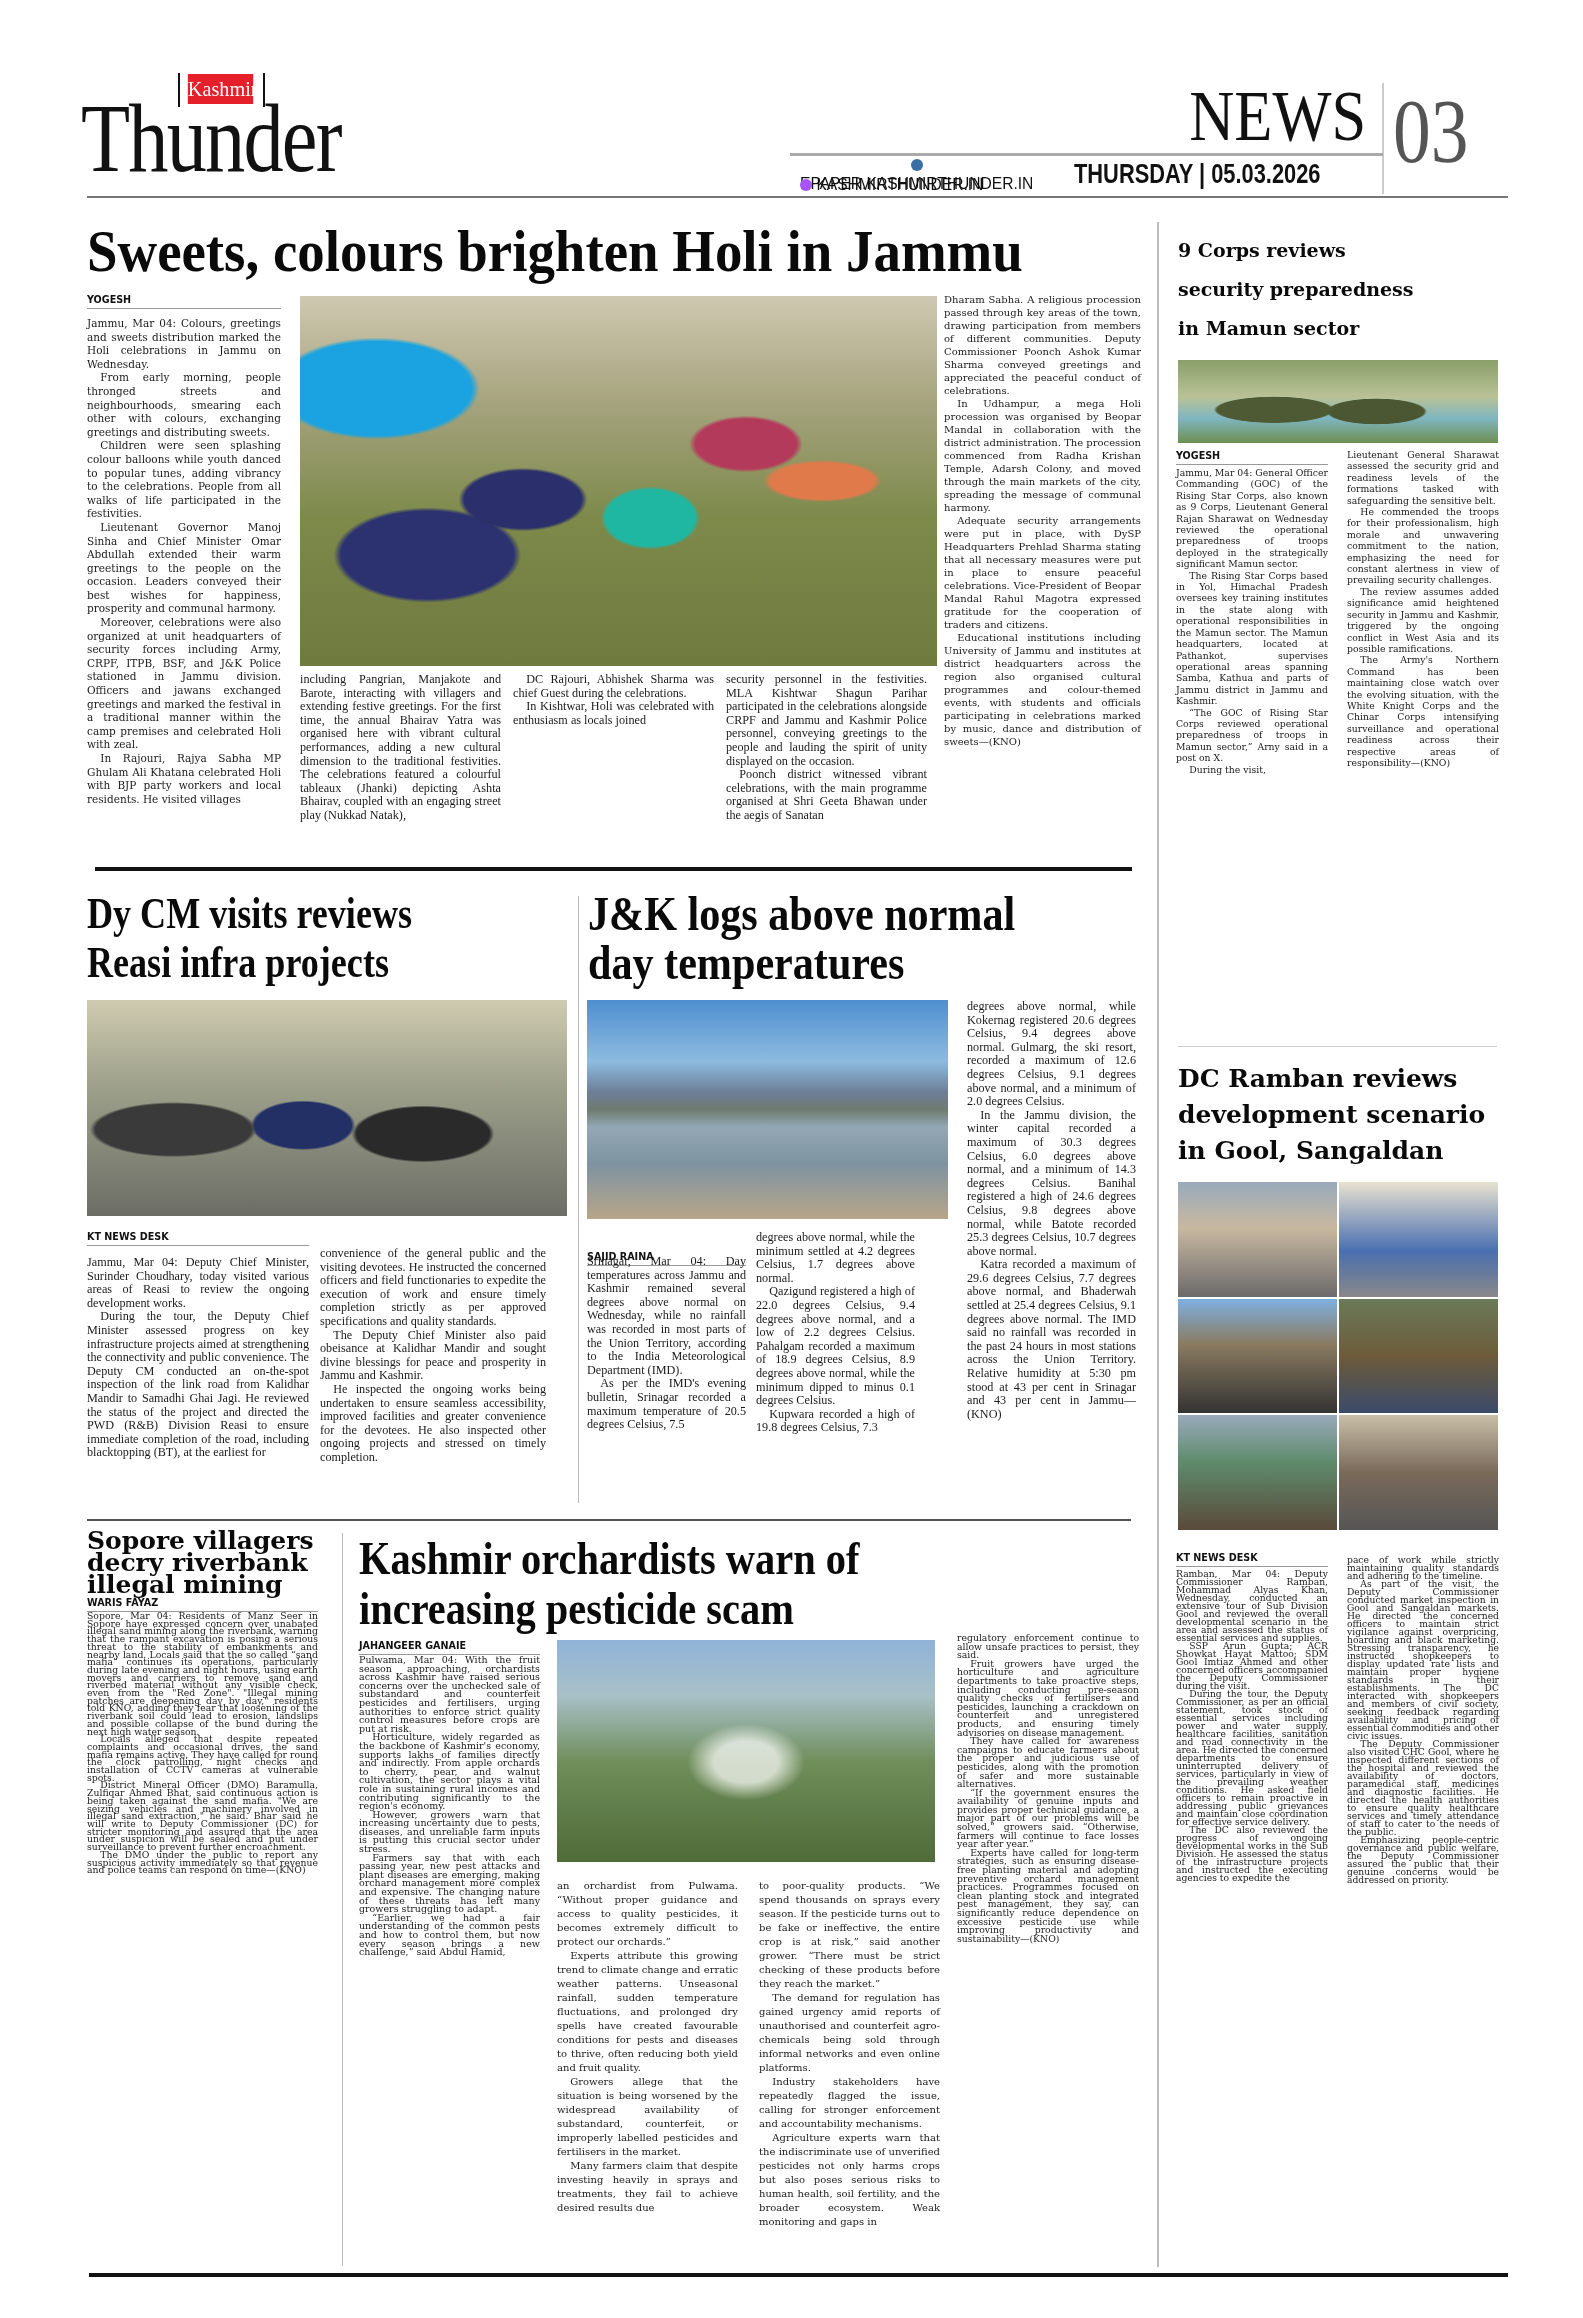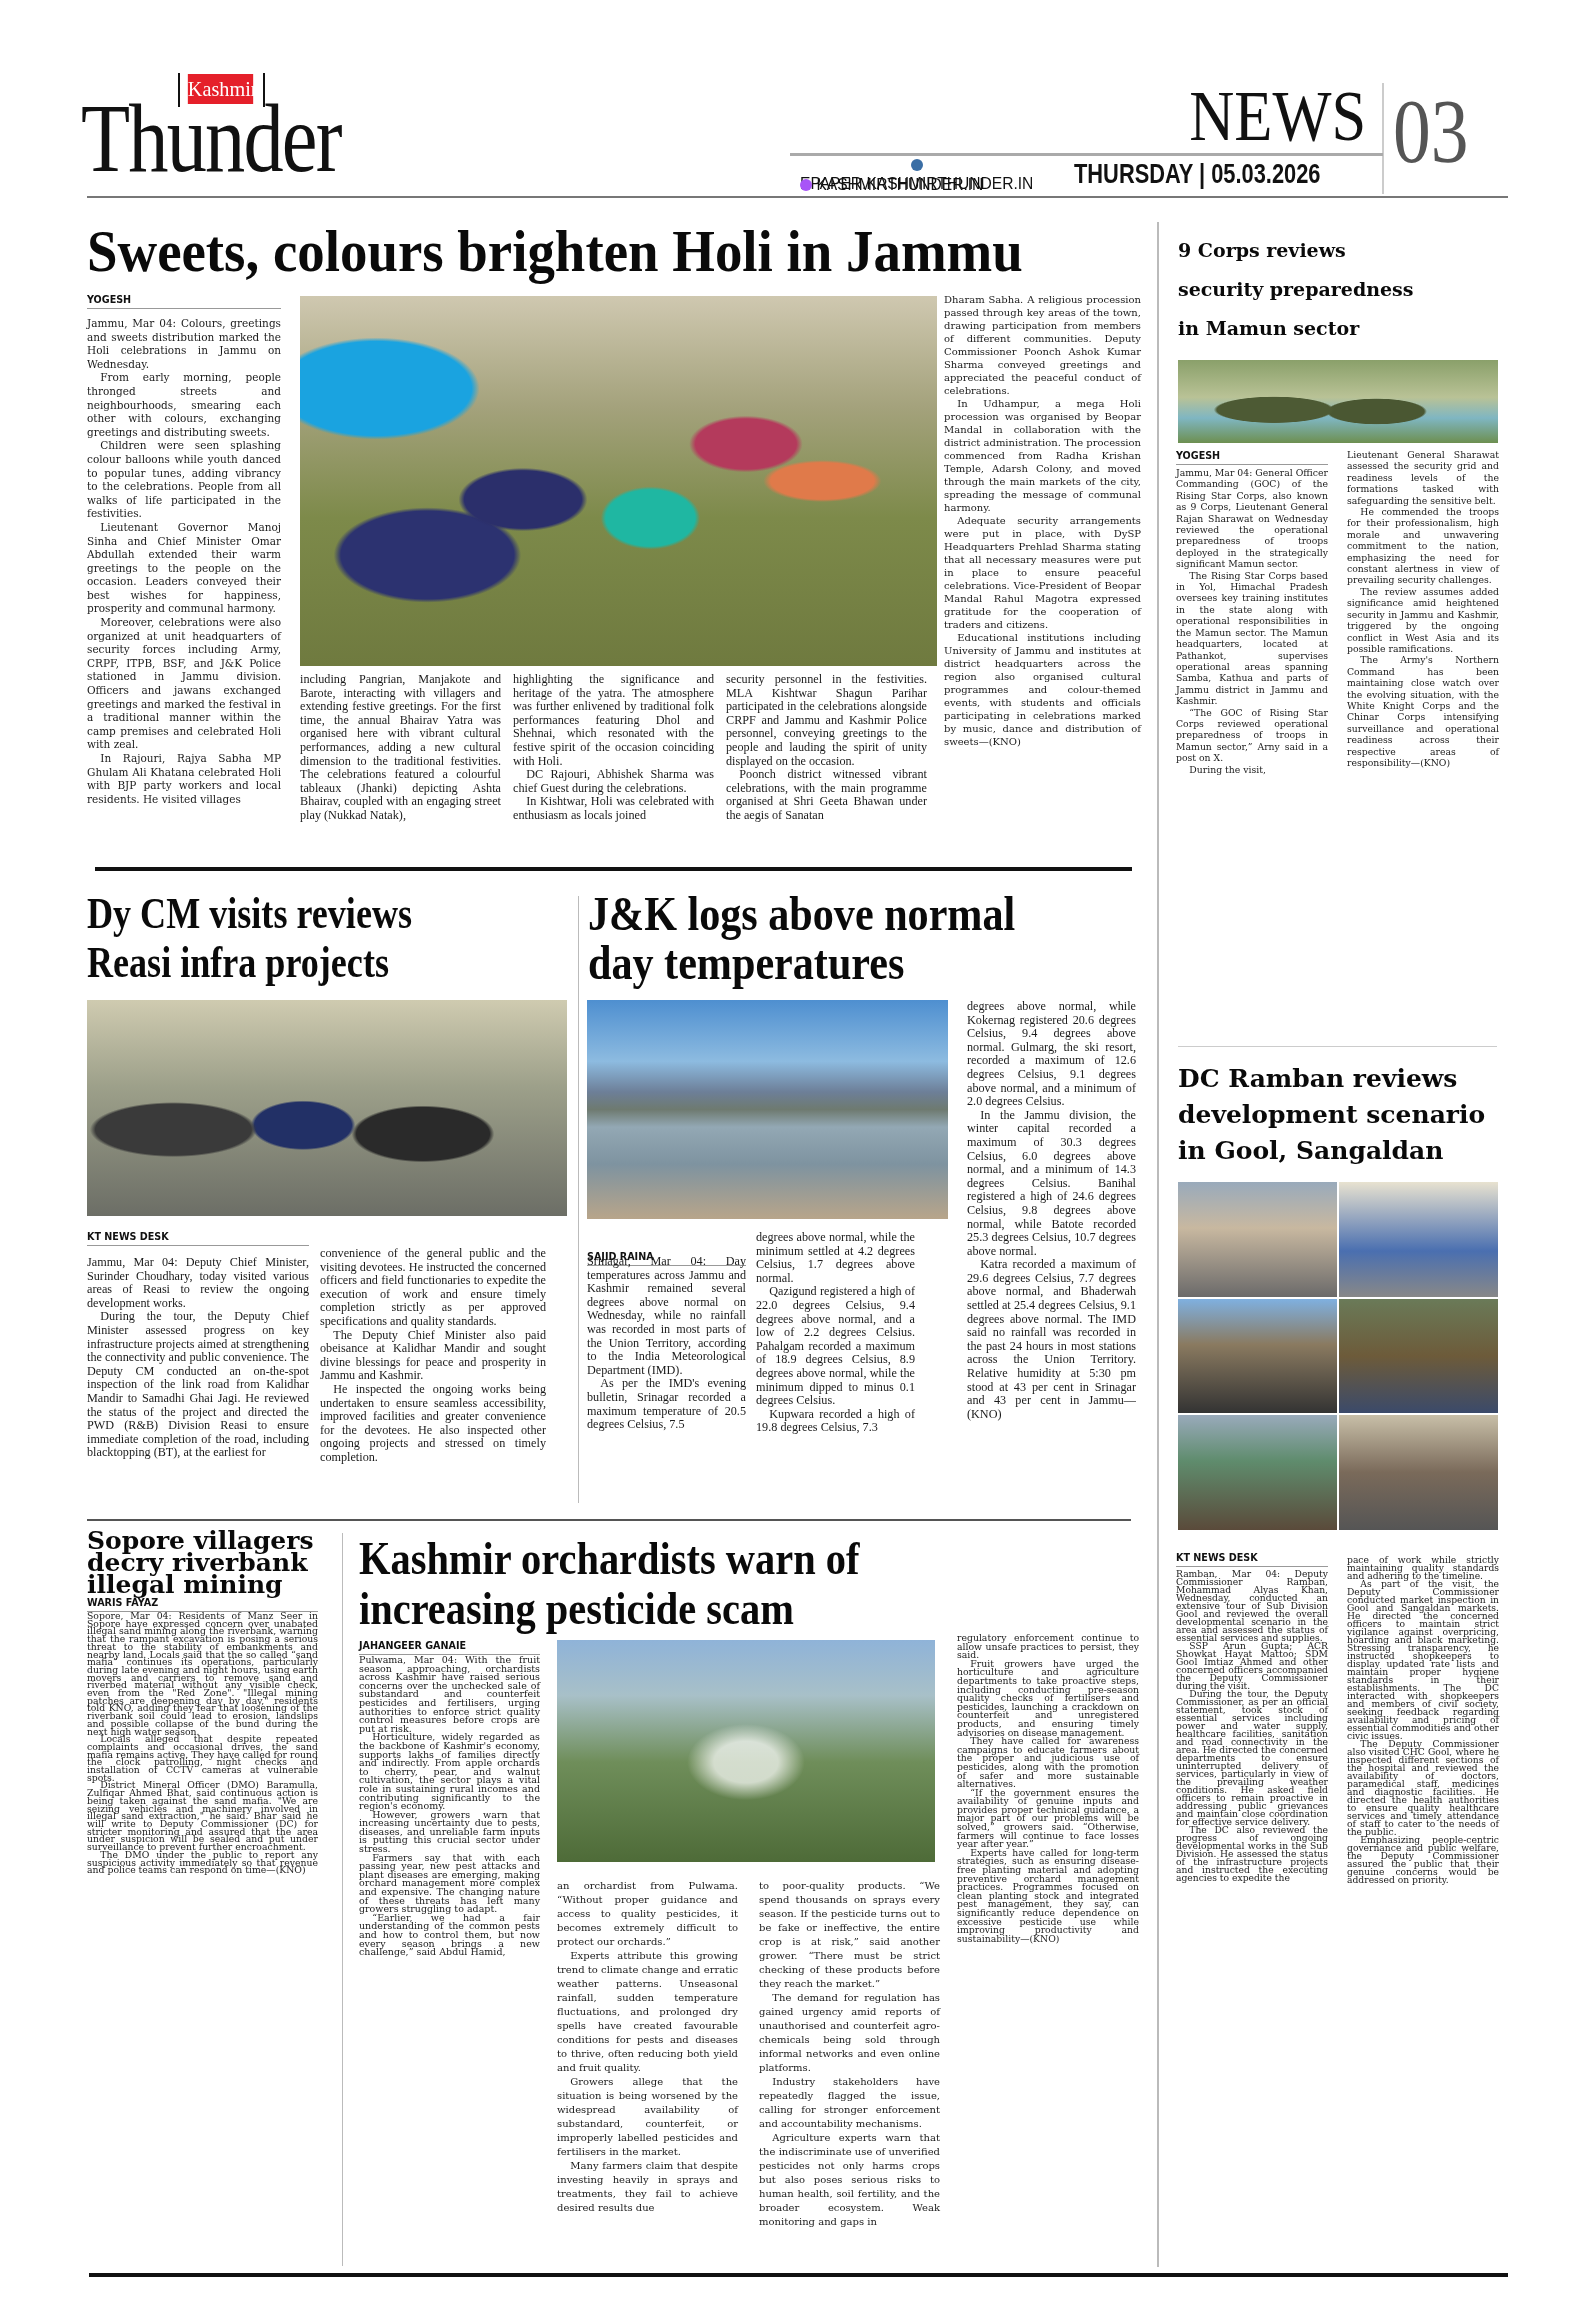--- a/index.html
+++ b/index.html
@@ -100,21 +100,20 @@
   <p>Children were seen splashing colour balloons while youth danced to popular tunes, adding vibrancy to the celebrations. People from all walks of life participated in the festivities.</p>
   <p>Lieutenant Governor Manoj Sinha and Chief Minister Omar Abdullah extended their warm greetings to the people on the occasion. Leaders conveyed their best wishes for happiness, prosperity and communal harmony.</p>
   <p>Moreover, celebrations were also organized at unit headquarters of security forces including Army, CRPF, ITPB, BSF, and J&amp;K Police stationed in Jammu division. Officers and jawans exchanged greetings and marked the festival in a traditional manner within the camp premises and celebrated Holi with zeal.</p>
   <p>In Rajouri, Rajya Sabha MP Ghulam Ali Khatana celebrated Holi with BJP party workers and local residents. He visited villages</p>
 </div>
 <div class="abs photo ph-holi" style="left:300px; top:296px; width:637px; height:370px;"></div>
 <div class="abs col cond" style="left:300px; top:673px; width:201px;">
   <p class="first">including Pangrian, Manjakote and Barote, interacting with villagers and extending festive greetings. For the first time, the annual Bhairav Yatra was organised here with vibrant cultural performances, adding a new cultural dimension to the traditional festivities. The celebrations featured a colourful tableaux (Jhanki) depicting Ashta Bhairav, coupled with an engaging street play (Nukkad Natak),</p>
 </div>
 <div class="abs col cond" style="left:513px; top:673px; width:201px;">
-  <p class="first">highlighting the significance and heritage of the yatra. The atmosphere was further enlivened by traditional folk performances featuring Dhol and Shehnai, which resonated with the festive spirit of the occasion coinciding with Holi.</p>
   <p>DC Rajouri, Abhishek Sharma was chief Guest during the celebrations.</p>
   <p>In Kishtwar, Holi was celebrated with enthusiasm as locals joined</p>
 </div>
 <div class="abs col cond" style="left:726px; top:673px; width:201px;">
   <p class="first">security personnel in the festivities. MLA Kishtwar Shagun Parihar participated in the celebrations alongside CRPF and Jammu and Kashmir Police personnel, conveying greetings to the people and lauding the spirit of unity displayed on the occasion.</p>
   <p>Poonch district witnessed vibrant celebrations, with the main programme organised at Shri Geeta Bhawan under the aegis of Sanatan</p>
 </div>
 <div class="abs col" style="left:944px; top:293px; width:197px; font-size:10px; line-height:13px;">
   <p class="first">Dharam Sabha. A religious procession passed through key areas of the town, drawing participation from members of different communities. Deputy Commissioner Poonch Ashok Kumar Sharma conveyed greetings and appreciated the peaceful conduct of celebrations.</p>
   <p>In Udhampur, a mega Holi procession was organised by Beopar Mandal in collaboration with the district administration. The procession commenced from Radha Krishan Temple, Adarsh Colony, and moved through the main markets of the city, spreading the message of communal harmony.</p>

